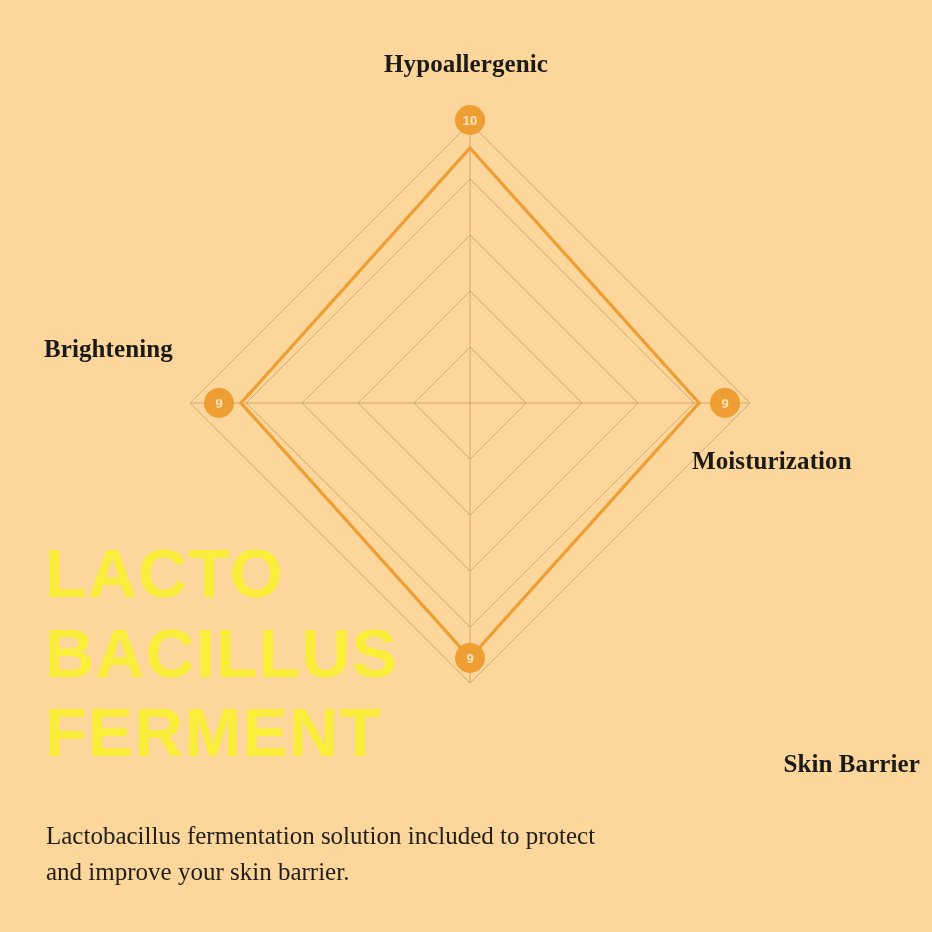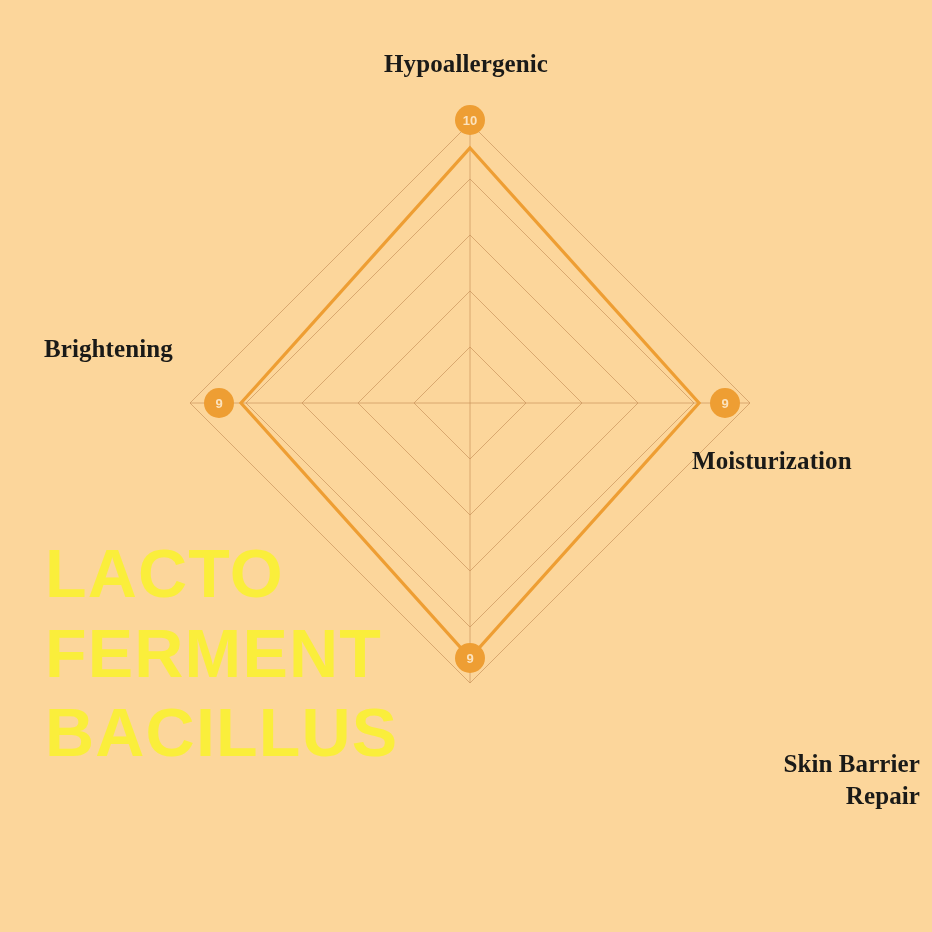--- a/index.html
+++ b/index.html
@@ -165,23 +165,26 @@
   </svg>
 
   <div class="axis-label" id="label-hypoallergenic">Hypoallergenic</div>
 
   <div class="axis-label" id="label-brightening">Brightening</div>
 
   <div class="axis-label" id="label-moisturization">Moisturization</div>
 
   <div class="axis-label" id="label-skin-barrier-repair">
     <span class="l1">Skin Barrier</span>
-    <span class="l2">Repair</span>
   </div>
 
   <div id="headline">
     <span>LACTO</span>
+    <span>BACILLUS</span>
     <span>FERMENT</span>
-    <span>BACILLUS</span>
   </div>
 
+  <div id="caption">
+    <span>Lactobacillus fermentation solution included to protect</span>
+    <span>and improve your skin barrier.</span>
+  </div>
 
 </div>
 
 </body></html>

